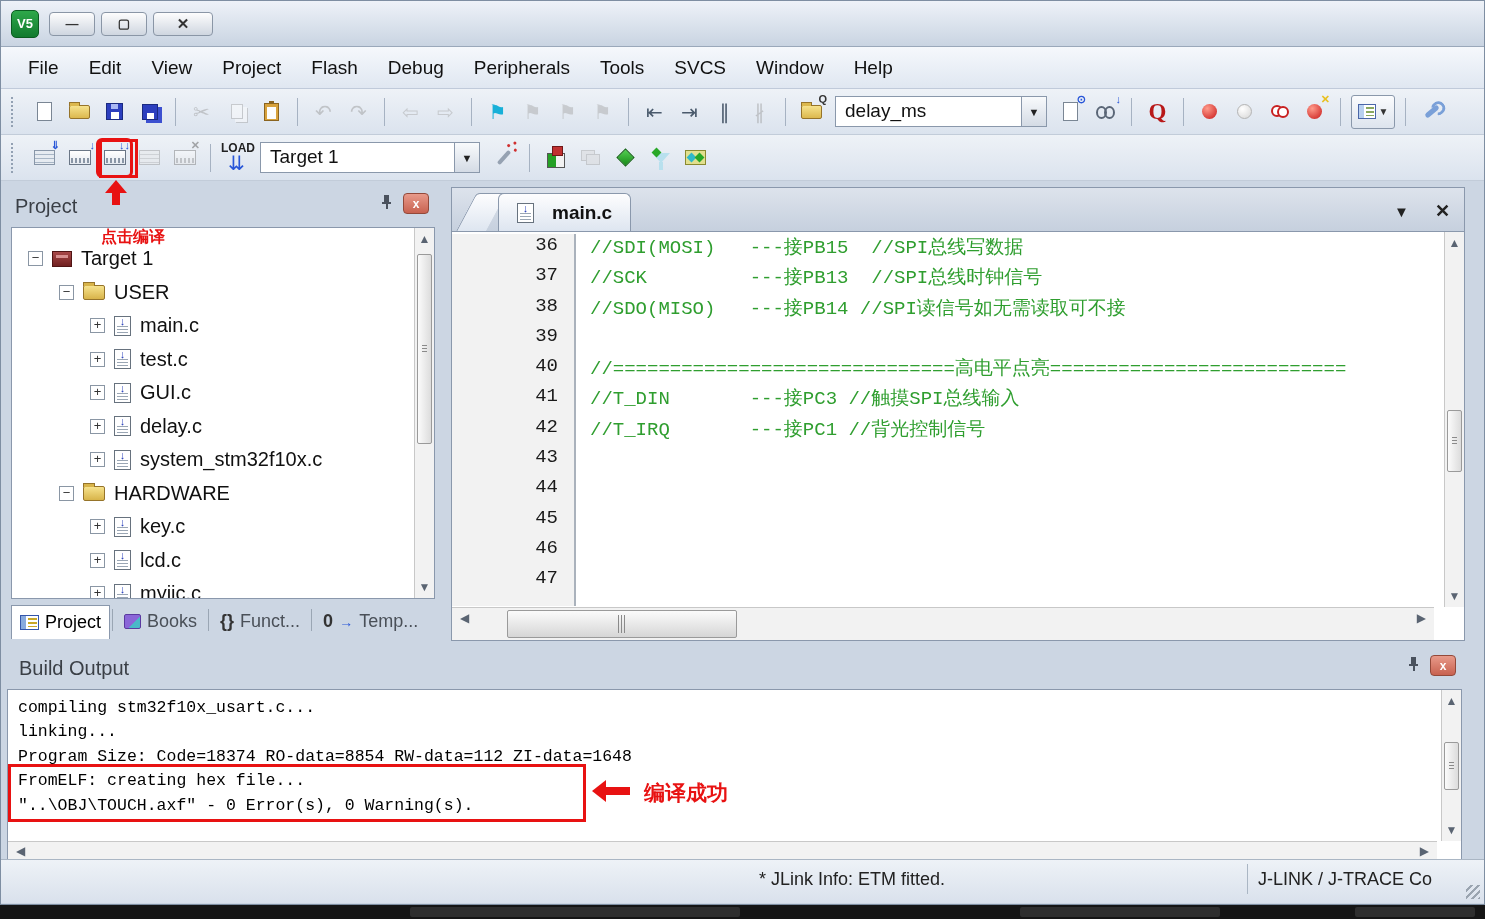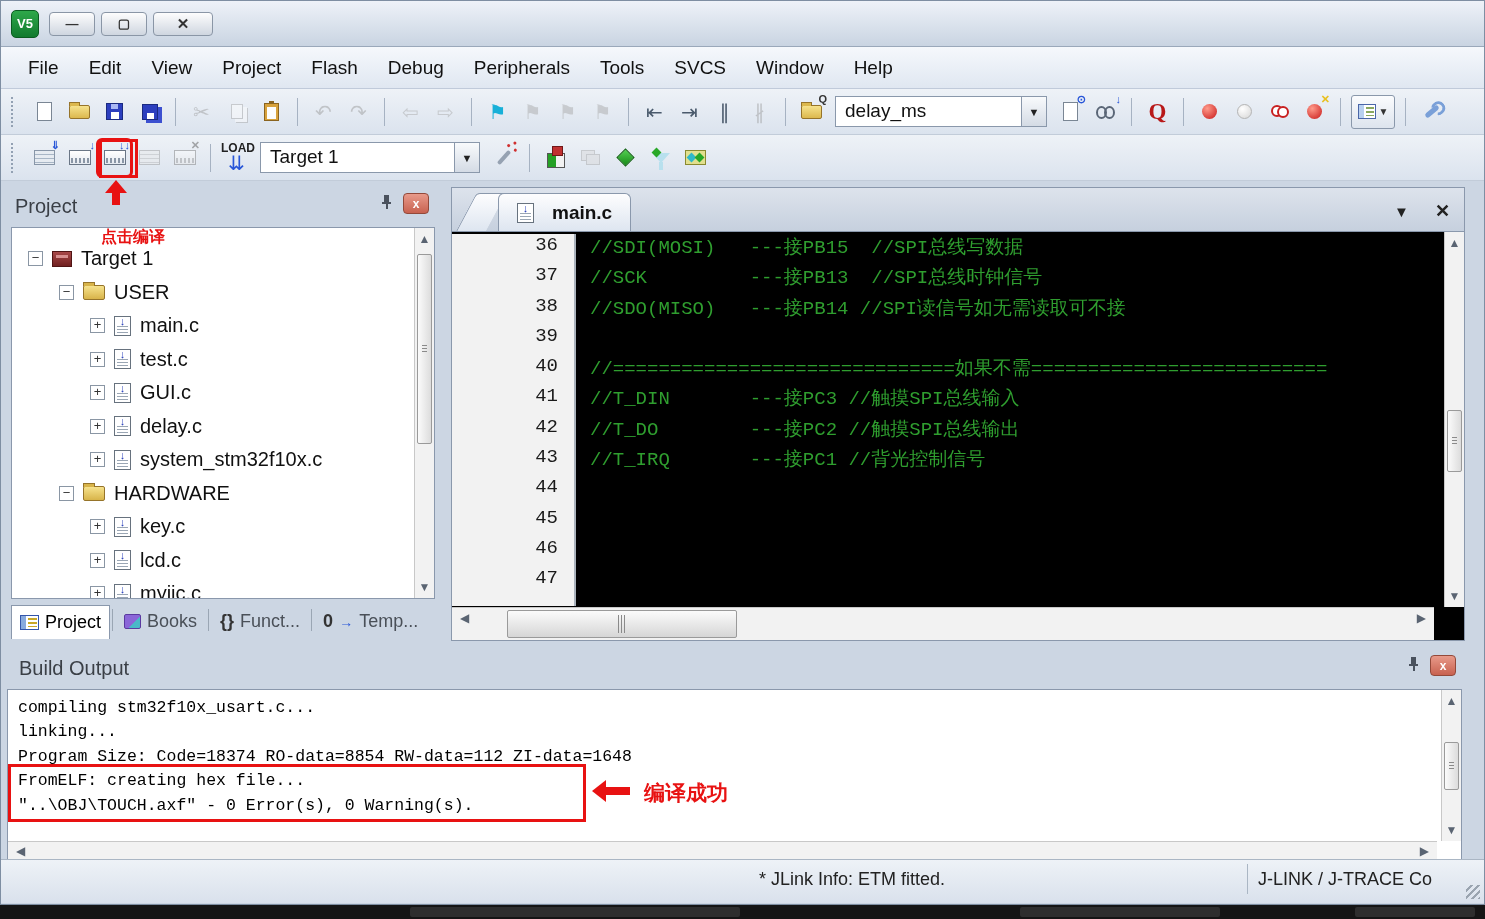--- a/index.html
+++ b/index.html
@@ -143,21 +143,21 @@
 
   
   #editor-panel{position:absolute;left:450px;top:6px;width:1014px;height:454px;}
   #etabbar{position:absolute;left:0;top:0;right:0;height:44px;background:linear-gradient(#dde3ec,#c6d0de);border:1px solid #8a98ac;border-bottom:none;}
   .etab{position:absolute;left:46px;top:5px;height:39px;background:linear-gradient(#fdfdfe,#dde5f0);border:1px solid #8a98ac;border-bottom:none;
     border-radius:6px 6px 0 0;display:flex;align-items:center;gap:9px;padding:0 18px;font-weight:bold;font-size:19px;color:#111;}
   .etab-slant{position:absolute;left:14px;top:5px;width:30px;height:39px;background:linear-gradient(#fdfdfe,#dde5f0);
     border-left:1px solid #8a98ac;border-top:1px solid #8a98ac;transform:skewX(-28deg);border-radius:4px 0 0 0;}
   #etab-tools{right:14px;top:12px;color:#222;}
   #etab-tools span{margin-left:16px;font-size:15px;}
-  #editor-box{position:absolute;left:0;top:44px;right:0;bottom:0;background:#000000;border:1px solid #8a98ac;overflow:hidden;}
+  #editor-box{position:absolute;left:0;top:44px;right:0;bottom:0;background:#ffffff;border:1px solid #8a98ac;overflow:hidden;}
   #gutter{position:absolute;left:0;top:2px;width:124px;bottom:34px;background:#f2f2f2;border-right:2px solid #aab2bc;overflow:hidden;}
   .ln{height:30.3px;font-family:"Liberation Mono","DejaVu Sans Mono",monospace;font-size:19px;color:#1a1a1a;text-align:right;padding-right:16px;}
   #code{position:absolute;left:126px;top:2px;right:30px;bottom:34px;overflow:hidden;padding-left:12px;}
   .cl{height:30.3px;font-family:"Liberation Mono","DejaVu Sans Mono",monospace;font-size:19px;white-space:pre;color:var(--green);}
   #ed-vscroll{right:0;top:0;bottom:33px;}
   #ed-hscroll{left:0;right:30px;bottom:0;height:33px;}
 
   
   #build-panel{position:absolute;left:6px;top:470px;right:22px;height:212px;}
   #build-head{position:absolute;left:12px;top:6px;}
@@ -515,23 +515,22 @@
             <div class="ln" data-name="line-number">44</div>
             <div class="ln" data-name="line-number">45</div>
             <div class="ln" data-name="line-number">46</div>
             <div class="ln" data-name="line-number">47</div>
           </div>
         <div id="code" data-name="code-text-area">
             <div class="cl" data-name="code-line">//SDI(MOSI)   ---接PB15  //SPI总线写数据</div>
             <div class="cl" data-name="code-line">//SCK         ---接PB13  //SPI总线时钟信号</div>
             <div class="cl" data-name="code-line">//SDO(MISO)   ---接PB14 //SPI读信号如无需读取可不接</div>
             <div class="cl" data-name="code-line"></div>
-            <div class="cl" data-name="code-line">//==============================如果不需==========================</div>
+            <div class="cl" data-name="code-line">//==============================高电平点亮==========================</div>
             <div class="cl" data-name="code-line">//T_DIN       ---接PC3 //触摸SPI总线输入</div>
-            <div class="cl" data-name="code-line">//T_DO        ---接PC2 //触摸SPI总线输出</div>
             <div class="cl" data-name="code-line">//T_IRQ       ---接PC1 //背光控制信号</div>
           </div>
         <div class="vscroll" id="ed-vscroll" data-name="editor-vertical-scrollbar">
           <span class="sb-arrow" style="top:5px;" data-name="scroll-up-icon">▲</span>
           <div class="sb-thumb" style="left:2px;right:2px;top:178px;height:62px;">
               <div class="thumb-grip"></div>
             </div>
           <span class="sb-arrow" style="bottom:5px;" data-name="scroll-down-icon">▼</span>
         </div>
         <div class="hscroll" id="ed-hscroll" data-name="editor-horizontal-scrollbar">

